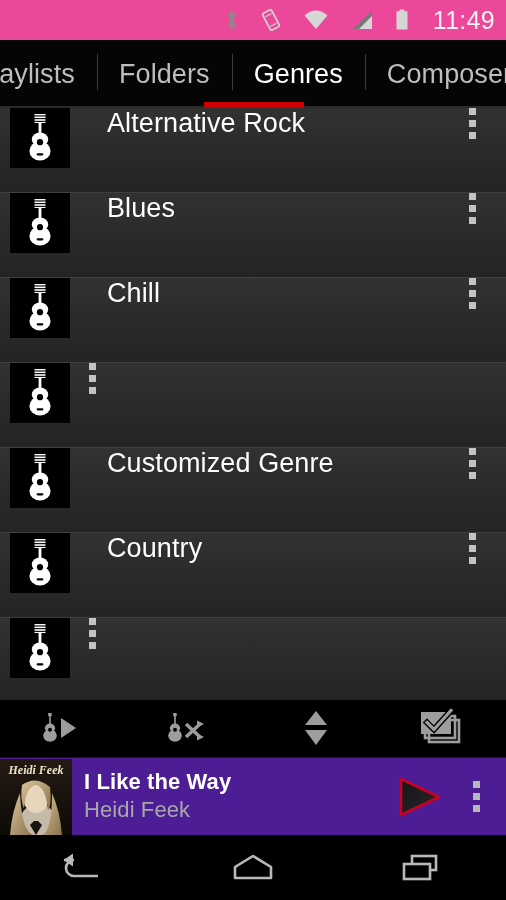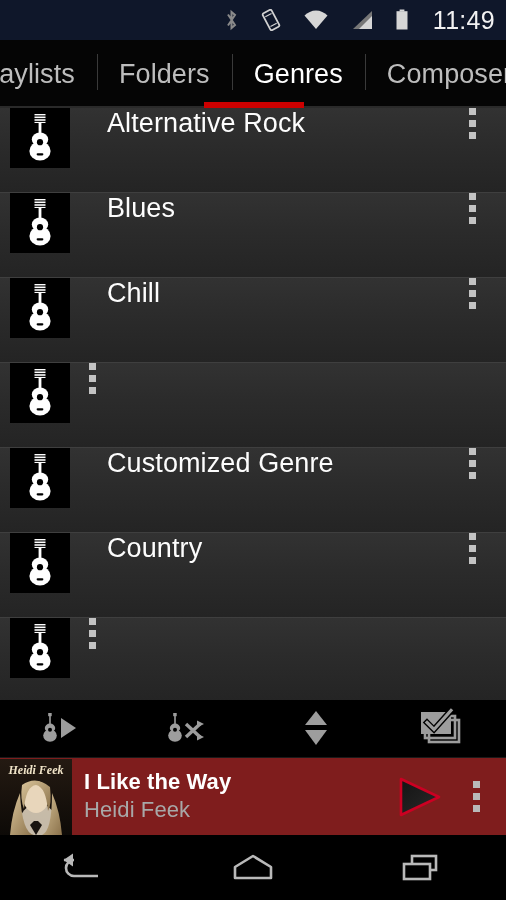--- a/index.html
+++ b/index.html
@@ -6,21 +6,21 @@
   html, body {
     width:506px; height:900px;
     background:#000;
     font-family:"Liberation Sans", sans-serif;
     overflow:hidden;
   }
   .phone { position:relative; width:506px; height:900px; background:#000; }
 
   
   .statusbar {
-    height:40px; background:#0f172a;
+    height:40px; background:#ec4899;
     display:flex; align-items:center; justify-content:flex-end;
     padding-right:11px; gap:22px;
   }
   .statusbar .sicon { display:flex; align-items:center; justify-content:center; }
   .clock {
     color:#f2f2f2; font-size:25px; letter-spacing:.3px;
     margin-left:2px; line-height:1; font-weight:400;
   }
 
   
@@ -79,21 +79,21 @@
     display:flex; align-items:center;
   }
   .tbtn {
     flex:1; height:100%;
     display:flex; align-items:center; justify-content:center;
   }
 
   
   .nowplaying {
     position:absolute; left:0; right:0; top:757px;
-    height:78px; background:#7f1d1d;
+    height:78px; background:#4c1d95;
     display:flex; align-items:center;
     border-top:1px solid #1a1a1a;
   }
   .np-art {
     width:72px; height:76px; flex:none; position:relative;
     overflow:hidden; background:#1a120c;
   }
   .np-meta { flex:1; margin-left:12px; overflow:hidden; }
   .np-title {
     color:#ffffff; font-size:22px; font-weight:bold;

